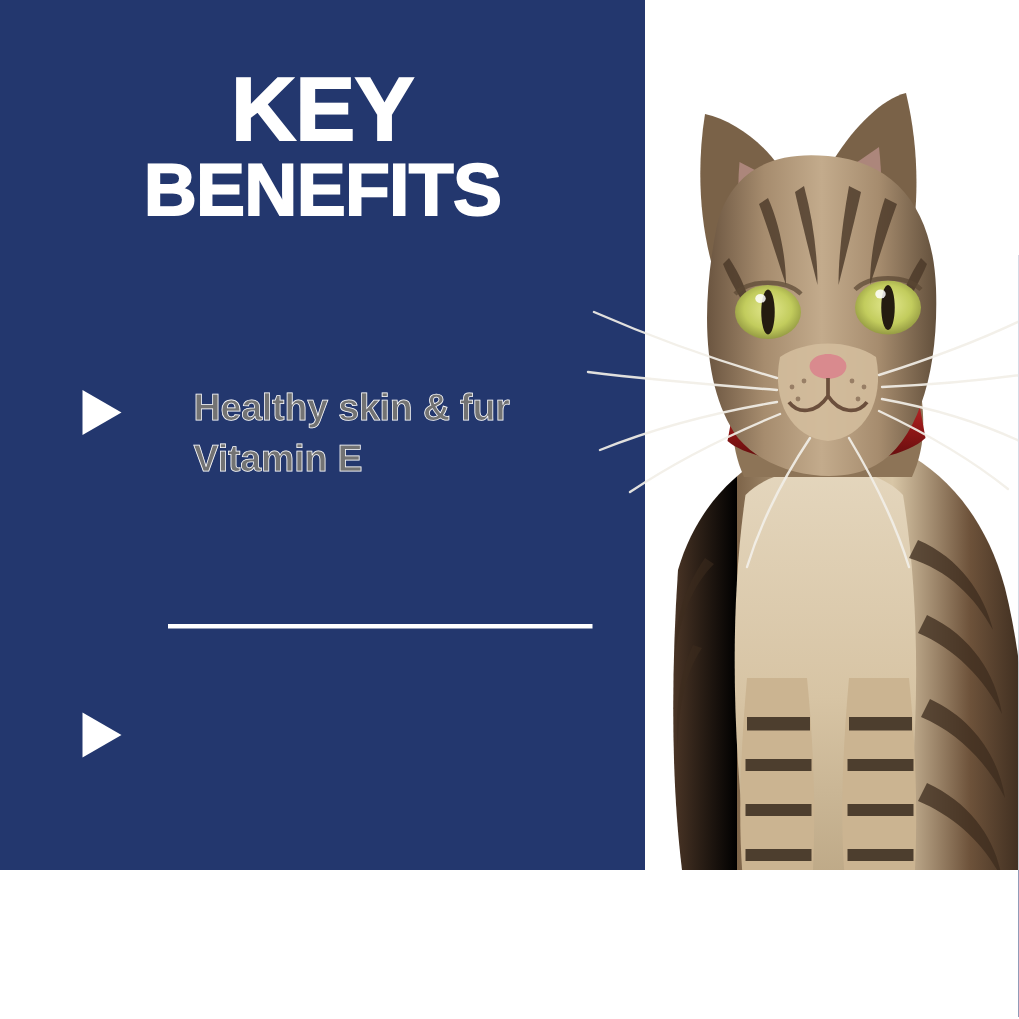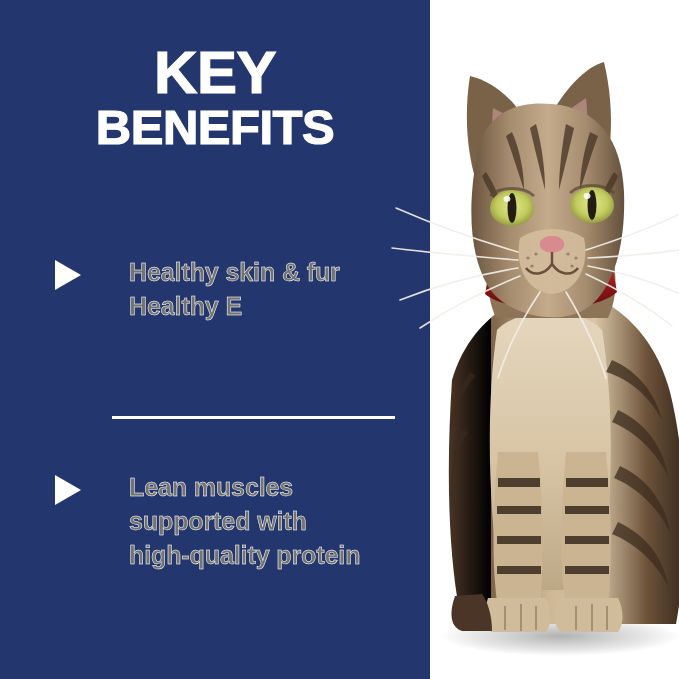--- a/index.html
+++ b/index.html
@@ -4,21 +4,21 @@
 <title>Key Benefits</title>
 <style>
   html, body {
     margin: 0;
     padding: 0;
     background: #ffffff;
   }
   #poster {
     position: relative;
     width: 679px;
-    height: 679px;
+    height: 580px;
     overflow: hidden;
     background: #ffffff;
     font-family: "Liberation Sans", sans-serif;
     -webkit-font-smoothing: antialiased;
   }
 
   
   .panel {
     position: absolute;
     left: 0;
@@ -114,33 +114,28 @@
 
   <div class="headline">
     <span class="hl-line l1">KEY</span>
     <span class="hl-line l2">BENEFITS</span>
   </div>
 
   <div class="benefit b1">
     <span class="bullet"></span>
     <div class="benefit-text">
       <span class="tline">Healthy skin &amp; fur</span>
-      <span class="tline">Healthy E</span>
+      <span class="tline">Vitamin E</span>
     </div>
   </div>
 
   <div class="divider"></div>
 
   <div class="benefit b2">
     <span class="bullet"></span>
-    <div class="benefit-text">
-      <span class="tline">Lean muscles</span>
-      <span class="tline">supported with</span>
-      <span class="tline">high-quality protein</span>
-    </div>
   </div>
 
   <div class="photo">
     <svg width="679" height="679" viewBox="0 0 679 679" xmlns="http://www.w3.org/2000/svg">
       <defs>
         <linearGradient id="bodyGrad" x1="0" y1="0" x2="1" y2="0">
           <stop offset="0%" stop-color="#4a3526"></stop>
           <stop offset="18%" stop-color="#7d6games"></stop>
           <stop offset="18%" stop-color="#7d6449"></stop>
           <stop offset="42%" stop-color="#cdb694"></stop>

